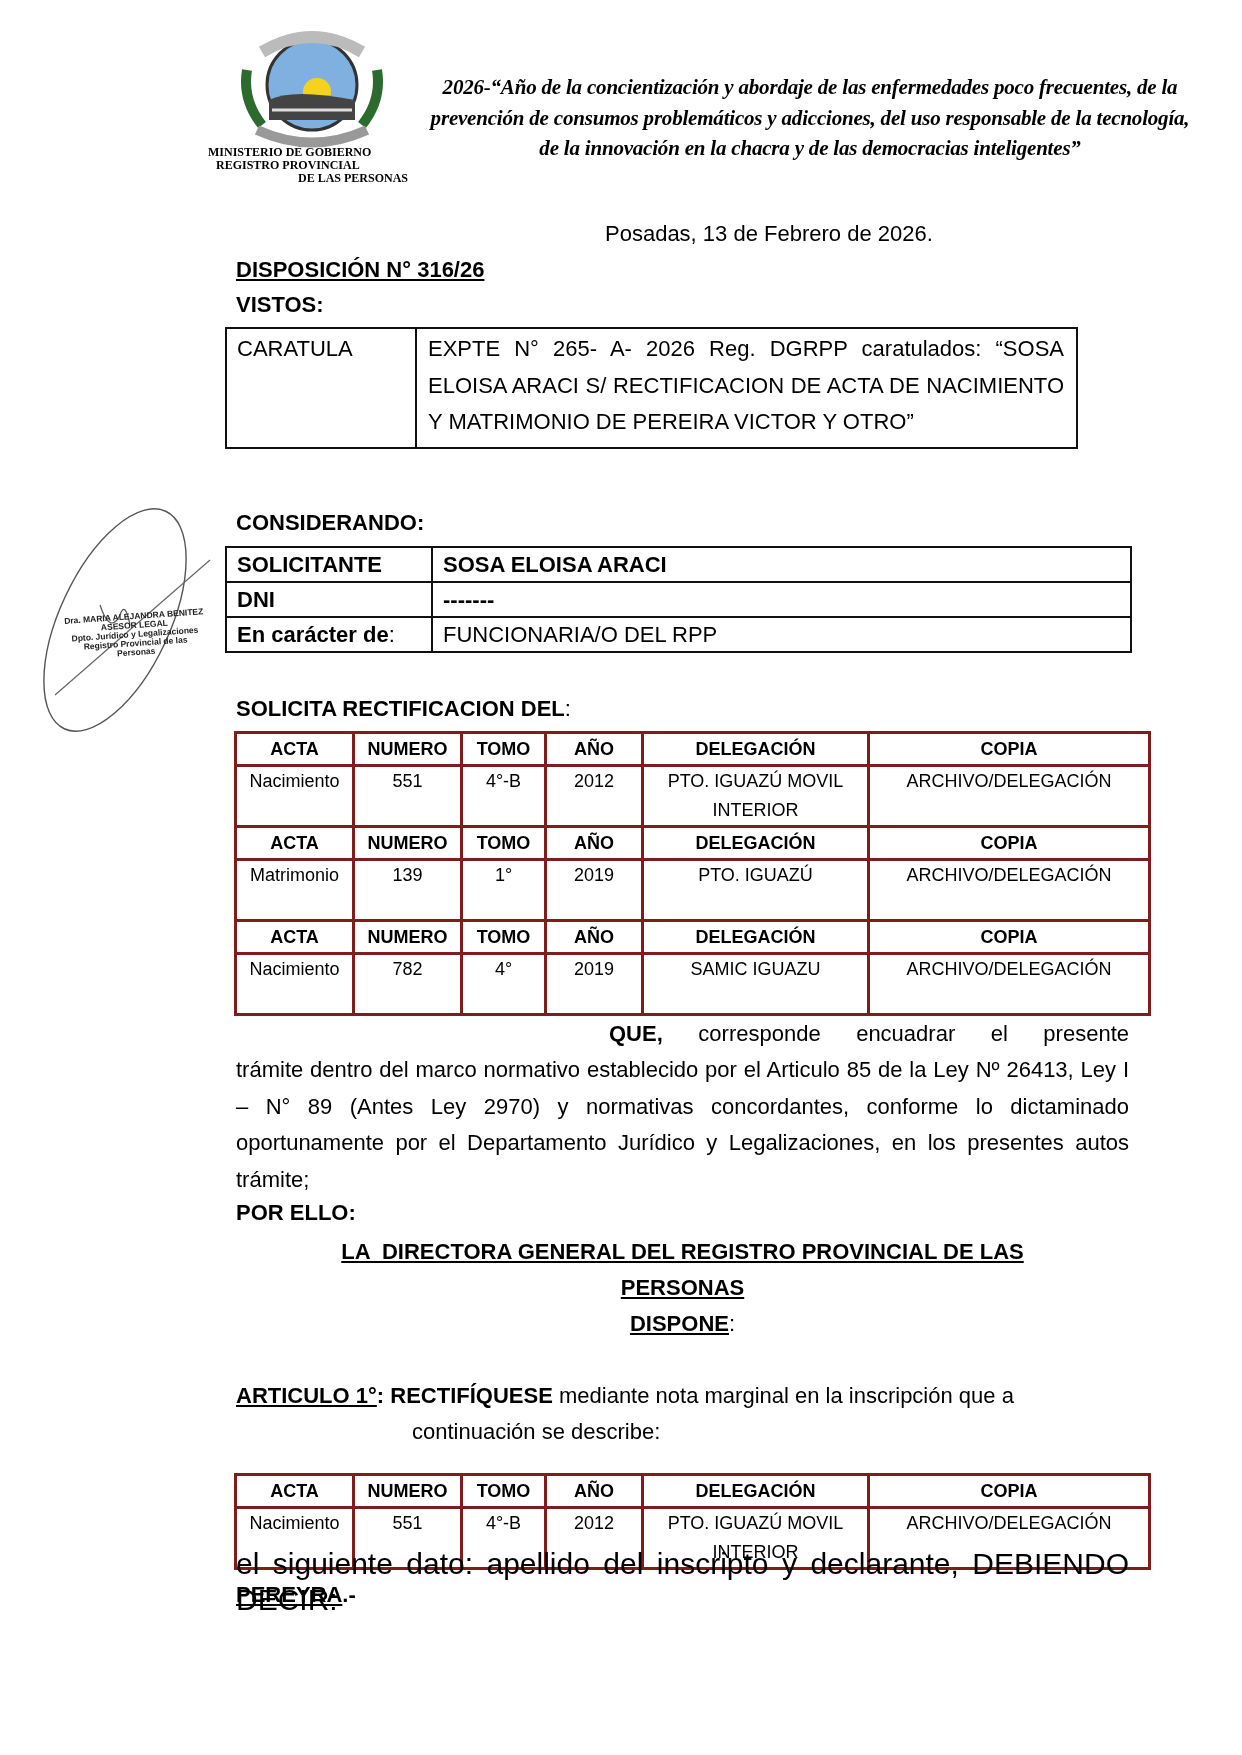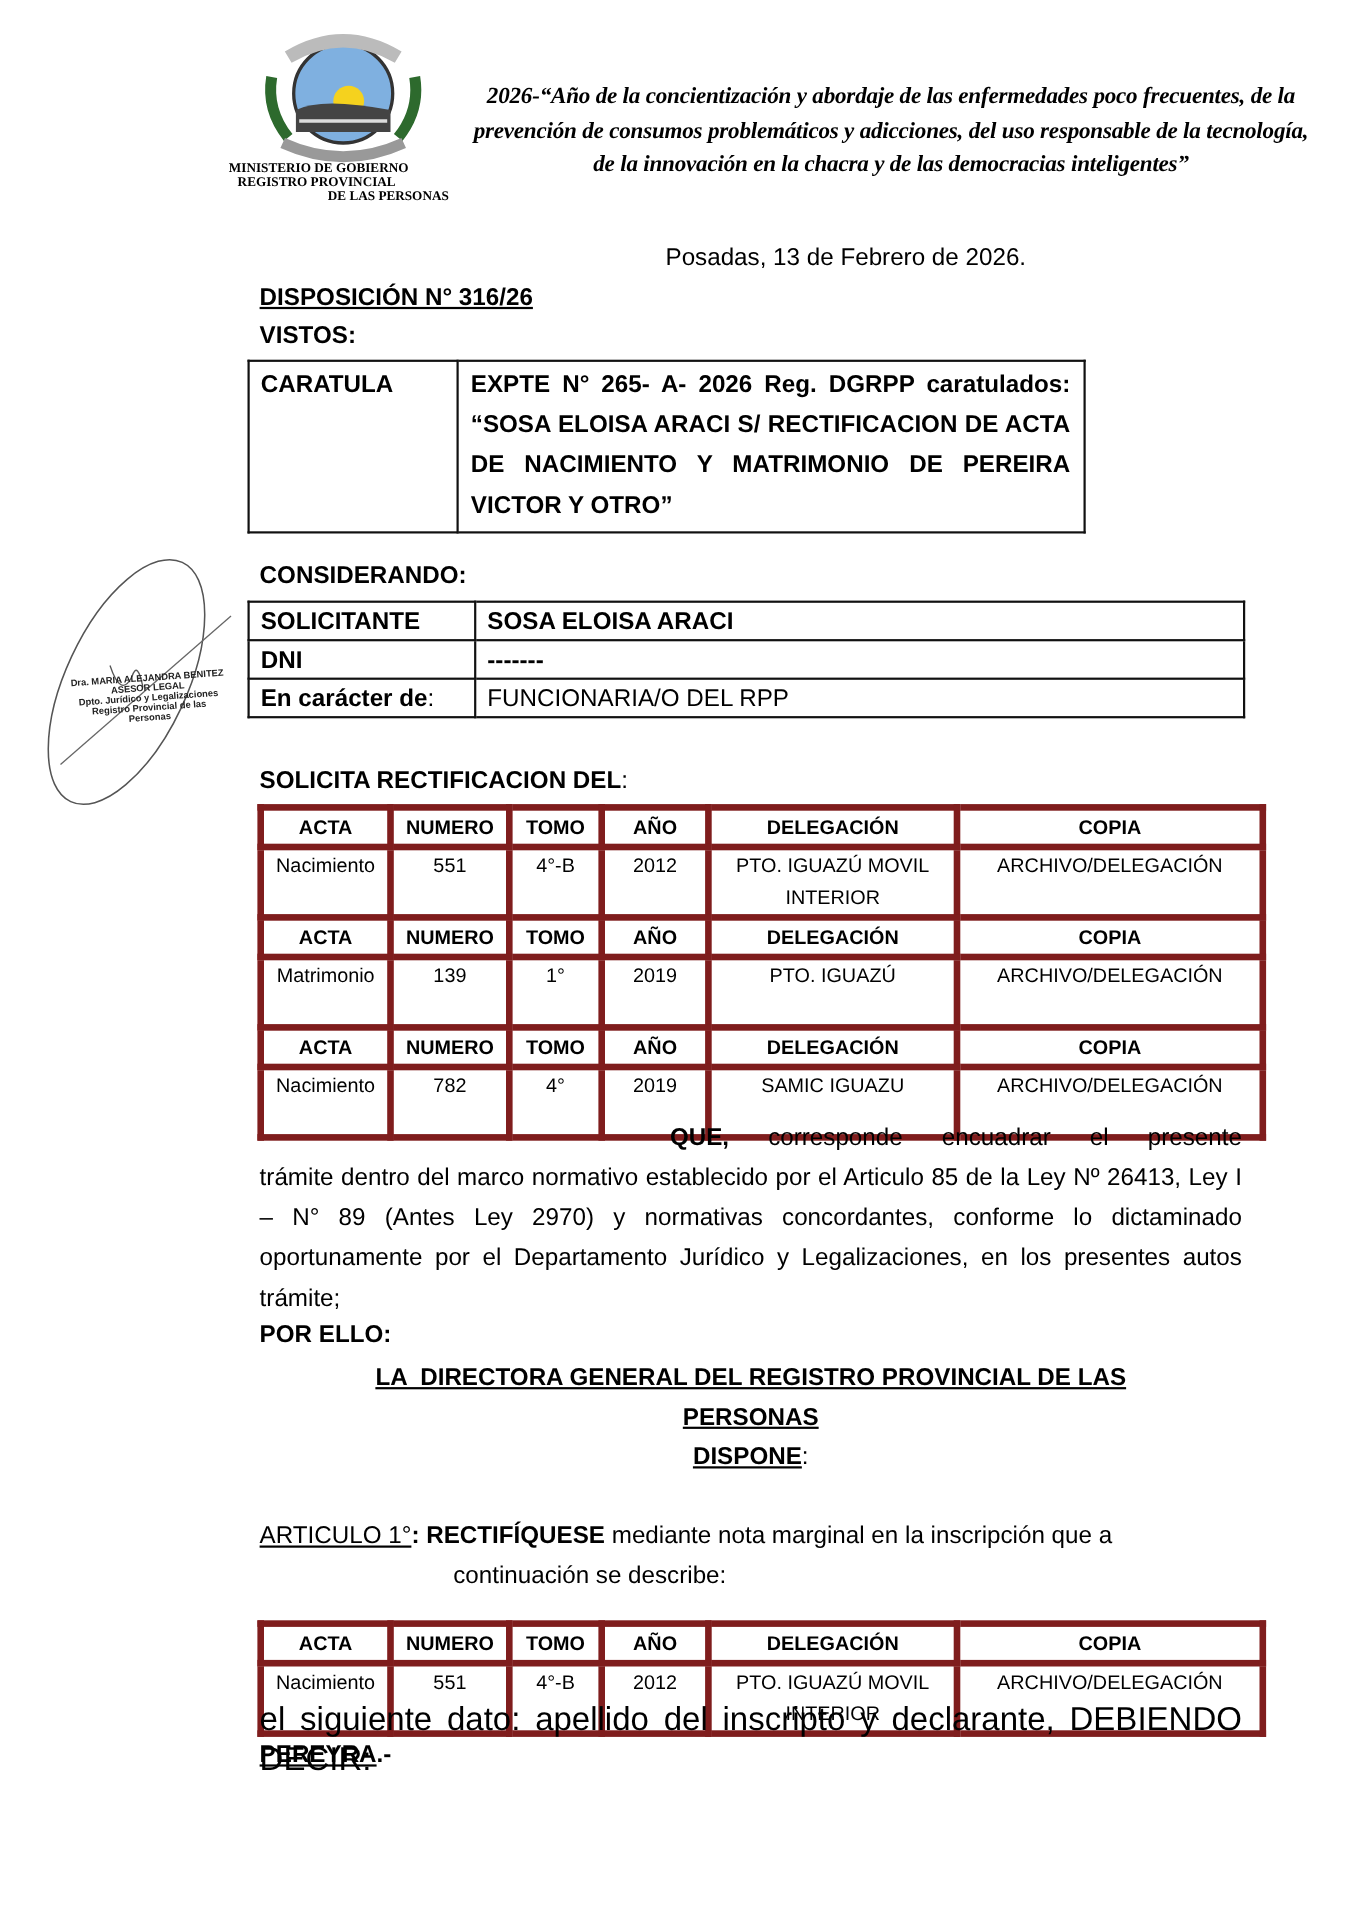--- a/index.html
+++ b/index.html
@@ -11,44 +11,44 @@
   .crest { left:237px; top:30px; width:150px; height:120px; }
   .ministry { left:208px; top:146px; width:200px; font-size:12px; font-weight:bold; line-height:13px; }
   .ministry div:nth-child(2){ padding-left:8px; }
   .ministry div:nth-child(3){ padding-left:22px;text-align:right; }
   .motto { left:425px; top:72px; width:770px; text-align:center; font-style:italic; font-weight:bold;
            font-size:21px; line-height:30.5px; font-family:"Liberation Serif", serif; letter-spacing:-0.2px;}
   .date { left:605px; top:221px; font-size:22px; }
   .disp { left:236px; top:257px; font-size:22px; font-weight:bold; text-decoration:underline; }
   .vistos { left:236px; top:292px; font-size:22px; font-weight:bold; }
   table { border-collapse:collapse; }
-  .caratula { left:225px; top:327px; width:762px; font-size:22px; font-weight:bold; }
+  .caratula { left:225px; top:327px; width:853px; font-size:22px; font-weight:normal; }
   .caratula td { border:2px solid #111; vertical-align:top; padding:2px 10px 6px 10px; line-height:36.5px; }
   .caratula td.lbl { width:168px; }
   .caratula td.val { text-align:justify; padding-left:11px; padding-right:12px; }
   .considerando { left:236px; top:510px; font-size:22px; font-weight:bold;text-align:center; }
   .sol { left:225px; top:546px; width:907px; font-size:22px; }
   .sol td { border:2px solid #111; padding:0 10px; height:33px; line-height:33px; }
   .sol td.lbl { width:184px; font-weight:bold; }
   .solicita { left:236px; top:696px; font-size:22px; font-weight:bold; }
   .acta { font-size:18px; }
-  .acta td { border:6px solid #7f1d1d; text-align:center; vertical-align:top; padding:0 2px; line-height:30px; }
+  .acta td { border:3px solid #7f1d1d; text-align:center; vertical-align:top; padding:0 2px; line-height:30px; }
   .acta tr.hd td { font-weight:bold; height:30px; line-height:30px; }
   .acta tr.rw td { height:58px; line-height:29px; }
   .acta1 { left:234px; top:731px; width:917px; }
   .acta2 { left:234px; top:1473px; width:917px; }
   .para { left:236px; top:1016px; width:893px; font-size:22px; line-height:36.4px; text-align:justify; }
   .para .first { display:block; padding-left:373px; text-align:justify; text-align-last:justify; }
   .porello { left:236px; top:1200px; font-size:22px; font-weight:bold; }
   .directora { left:236px; top:1234px; width:893px; text-align:center; font-size:22px; font-weight:bold; line-height:36px; }
   .directora .u { text-decoration:underline; }
   .dispone { left:236px; top:1306px; width:893px; text-align:center; font-size:22px; line-height:36px; }
   .dispone .u { text-decoration:underline; font-weight:bold; }
   .art { left:236px; top:1378px; width:893px; font-size:22px; line-height:36px; }
-  .art .u { text-decoration:underline; font-weight:normal; }
+  .art .u { text-decoration:underline; font-weight:bold; }
   .art .b { font-weight:bold; }
   .art .cont { padding-left:176px; display:block; }
   .tail { left:236px; top:1546px; width:893px; font-size:30px; line-height:36px; text-align:justify; text-align-last:justify; }
   .pereyra { left:236px; top:1582px; font-size:22px; font-weight:bold; }
   .pereyra .u { text-decoration:underline; }
   
   .signature { left:20px; top:495px; width:200px; height:250px; }
   .stamp { left:65px; top:612px; width:140px; font-size:8.5px; line-height:9px; font-weight:bold; text-align:center; color:#222; transform:rotate(-4deg); }
 </style>
 </head>

